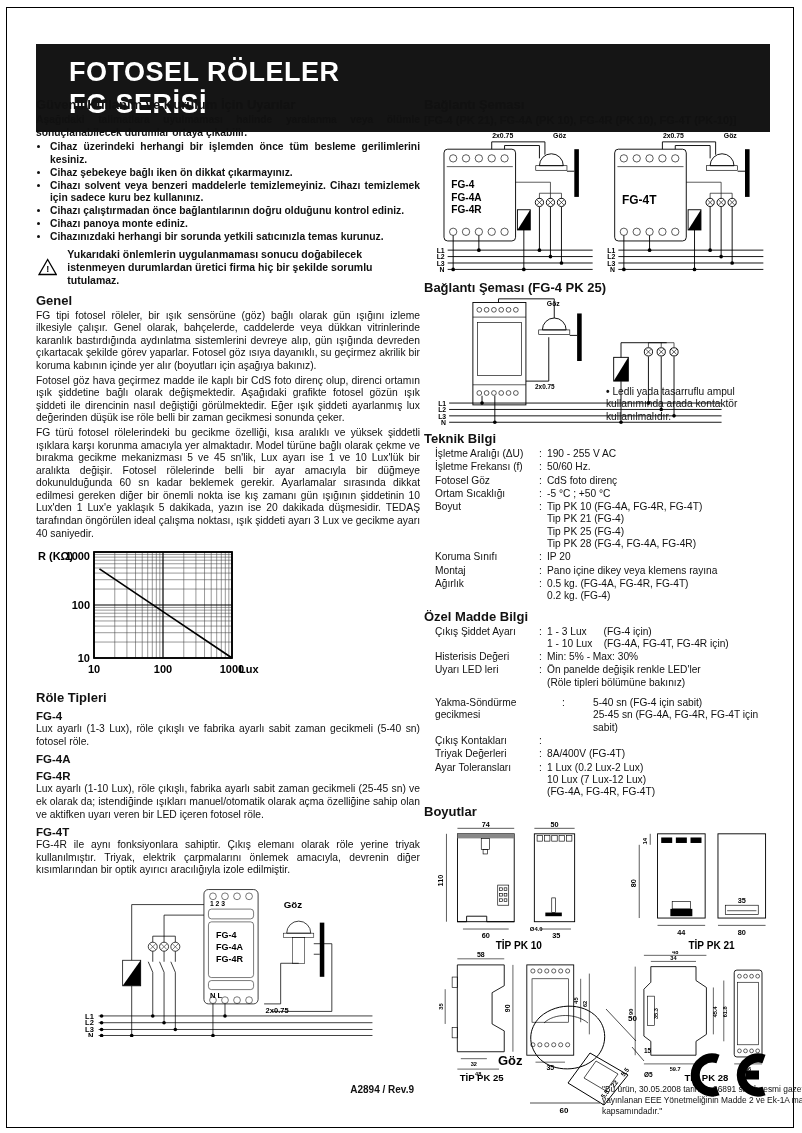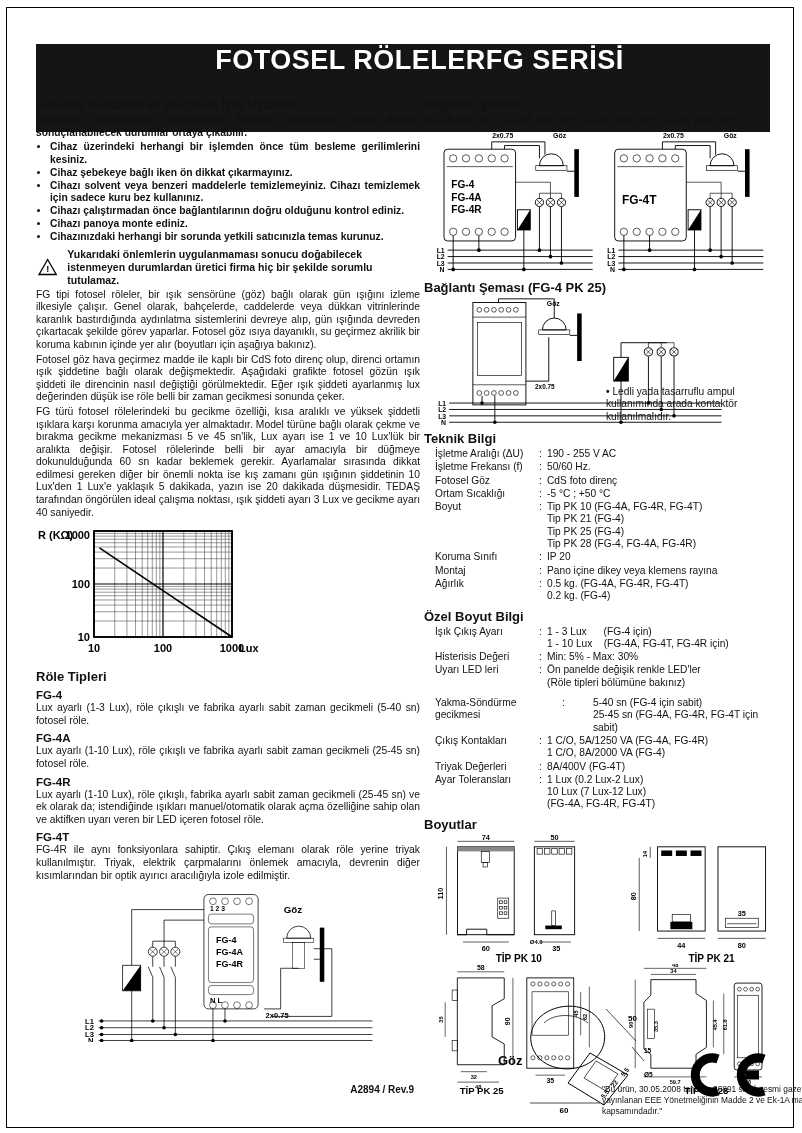--- a/index.html
+++ b/index.html
@@ -1,20 +1,20 @@
 <!DOCTYPE html>
 <html><head>
 <meta charset="utf-8">
 <style>
   html,body{margin:0;padding:0;background:#e8e8e8;}
   .page{position:relative;width:802px;height:1133px;background:#fff;margin:0 auto;
         font-family:"Liberation Sans",sans-serif;color:#111;overflow:hidden;}
   .page-border{position:absolute;left:6px;top:7px;right:8px;bottom:5px;border:1.5px solid #000;pointer-events:none;}
   .header-bar{position:absolute;left:36px;top:44px;width:734px;height:88px;background:#151515;color:#fff;
-              display:flex;flex-direction:row;justify-content:center;padding-left:33px;box-sizing:border-box;}
+              display:flex;flex-direction:column;justify-content:center;padding-left:33px;box-sizing:border-box;}
   .header-bar .t{font-size:27px;font-weight:bold;line-height:32px;letter-spacing:.5px;}
   .col-left{position:absolute;left:36px;top:97px;width:384px;bottom:8px;}
   .col-right{position:absolute;left:424px;top:97px;width:352px;bottom:8px;}
   .h1{font-size:13px;font-weight:bold;margin:6px 0 2px 0;}
   .h1.first{margin-top:0;}
   .h2{font-size:11.5px;font-weight:bold;margin:5px 0 1px 0;}
   p{margin:0 0 2px 0;}
   .body{font-size:10.3px;line-height:12.6px;text-align:justify;}
   .bold{font-weight:bold;}
   .bullets{margin:1px 0 2px 0;padding-left:14px;}
@@ -67,20 +67,21 @@
       <li>Cihazınızdaki herhangi bir sorunda yetkili satıcınızla temas kurunuz.</li>
     </ul>
     <div class="warnrow">
       <svg width="36" height="32" viewBox="0 0 36 32">
         <polygon points="18,2 34,30 2,30" fill="none" stroke="#000" stroke-width="2.4"></polygon>
         <text x="18" y="26" text-anchor="middle" font-size="17" font-weight="bold">!</text>
       </svg>
       <div class="warntext">Yukarıdaki önlemlerin uygulanmaması sonucu doğabilecek istenmeyen durumlardan üretici firma hiç bir şekilde sorumlu tutulamaz.</div>
     </div>
 
+    <div class="h1">Genel</div>
     <p class="body">FG tipi fotosel röleler, bir ışık sensörüne (göz) bağlı olarak gün ışığını izleme ilkesiyle çalışır. Genel olarak, bahçelerde, caddelerde veya dükkan vitrinlerinde karanlık bastırdığında aydınlatma sistemlerini devreye alıp, gün ışığında devreden çıkartacak şekilde görev yaparlar. Fotosel göz ısıya dayanıklı, su geçirmez akrilik bir koruma kabının içinde yer alır (boyutları için aşağıya bakınız).</p>
     <p class="body">Fotosel göz hava geçirmez madde ile kaplı bir CdS foto direnç olup, direnci ortamın ışık şiddetine bağlı olarak değişmektedir. Aşağıdaki grafikte fotosel gözün ışık şiddeti ile direncinin nasıl değiştiği görülmektedir. Eğer ışık şiddeti ayarlanmış lux değerinden düşük ise röle belli bir zaman gecikmesi sonunda çeker.</p>
     <p class="body">FG türü fotosel rölelerindeki bu gecikme özelliği, kısa aralıklı ve yüksek şiddetli ışıklara karşı korunma amacıyla yer almaktadır. Model türüne bağlı olarak çekme ve bırakma gecikme mekanizması 5 ve 45 sn'lik, Lux ayarı ise 1 ve 10 Lux'lük bir aralıkta değişir. Fotosel rölelerinde belli bir ayar amacıyla bir düğmeye dokunulduğunda 60 sn kadar beklemek gerekir. Ayarlamalar sırasında dikkat edilmesi gereken diğer bir önemli nokta ise kış zamanı gün ışığının şiddetinin 10 Lux'den 1 Lux'e yaklaşık 5 dakikada, yazın ise 20 dakikada düşmesidir. TEDAŞ tarafından öngörülen ideal çalışma noktası, ışık şiddeti ayarı 3 Lux ve gecikme ayarı 40 saniyedir.</p>
 
     <div class="chart-wrap">
       <svg id="resistance-chart" width="235" height="134" viewBox="0 0 235 134">
           <line x1="78.7710697008147" y1="6" x2="78.7710697008147" y2="112" stroke="#444" stroke-width="0.55"></line>
           <line x1="90.9213665756567" y1="6" x2="90.9213665756567" y2="112" stroke="#444" stroke-width="0.55"></line>
           <line x1="99.54213940162941" y1="6" x2="99.54213940162941" y2="112" stroke="#444" stroke-width="0.55"></line>
           <line x1="106.2289302991853" y1="6" x2="106.2289302991853" y2="112" stroke="#444" stroke-width="0.55"></line>
@@ -131,21 +132,20 @@
         </svg>
     </div>
 
     <div class="h1">Röle Tipleri</div>
     <div>
       <div class="h2">FG-4</div>
       <p class="body">Lux ayarlı (1-3 Lux), röle çıkışlı ve fabrika ayarlı sabit zaman gecikmeli (5-40 sn) fotosel röle.</p>
     </div>
     <div>
       <div class="h2">FG-4A</div>
-      <p class="body">Lux ayarlı (1-10 Lux), röle çıkışlı ve fabrika ayarlı sabit zaman gecikmeli (25-45 sn) fotosel röle.</p>
     </div>
     <div>
       <div class="h2">FG-4R</div>
       <p class="body">Lux ayarlı (1-10 Lux), röle çıkışlı, fabrika ayarlı sabit zaman gecikmeli (25-45 sn) ve ek olarak da; istendiğinde ışıkları manuel/otomatik olarak açma özelliğine sahip olan ve aktifken uyarı veren bir LED içeren fotosel röle.</p>
     </div>
     <div>
       <div class="h2">FG-4T</div>
       <p class="body">FG-4R ile aynı fonksiyonlara sahiptir. Çıkış elemanı olarak röle yerine triyak kullanılmıştır. Triyak, elektrik çarpmalarını önlemek amacıyla, devrenin diğer kısımlarından bir optik ayırıcı aracılığıyla izole edilmiştir.</p>
     </div>
 
@@ -477,24 +477,24 @@
           <div class="v">Pano içine dikey veya klemens rayına</div>
         </div>
       <div class="kv">
           <div class="k">Ağırlık</div>
           <div class="c">:</div>
           <div class="v">0.5 kg. (FG-4A, FG-4R, FG-4T)
 0.2 kg. (FG-4)</div>
         </div>
     </div>
 
-    <div class="h1">Özel Boyut Bilgi</div>
+    <div class="h1">Özel Madde Bilgi</div>
     <div>
       <div class="kv">
-          <div class="k">Işık Çıkış Ayarı</div>
+          <div class="k">Çıkış Şiddet Ayarı</div>
           <div class="c">:</div>
           <div class="v">1 - 3 Lux      (FG-4 için)
 1 - 10 Lux    (FG-4A, FG-4T, FG-4R için)</div>
         </div>
       <div class="kv">
           <div class="k">Histerisis Değeri</div>
           <div class="c">:</div>
           <div class="v">Min: 5% - Max: 30%</div>
         </div>
       <div class="kv">
@@ -506,22 +506,20 @@
       <div class="kv sp">
           <div class="k">Yakma-Söndürme
 gecikmesi</div>
           <div class="c">:</div>
           <div class="v">5-40 sn (FG-4 için sabit)
 25-45 sn (FG-4A, FG-4R, FG-4T için sabit)</div>
         </div>
       <div class="kv">
           <div class="k">Çıkış Kontakları</div>
           <div class="c">:</div>
-          <div class="v">1 C/O, 5A/1250 VA (FG-4A, FG-4R)
-1 C/O, 8A/2000 VA (FG-4)</div>
         </div>
       <div class="kv">
           <div class="k">Triyak Değerleri</div>
           <div class="c">:</div>
           <div class="v">8A/400V (FG-4T)</div>
         </div>
       <div class="kv">
           <div class="k">Ayar Toleransları</div>
           <div class="c">:</div>
           <div class="v">1 Lux (0.2 Lux-2 Lux)

